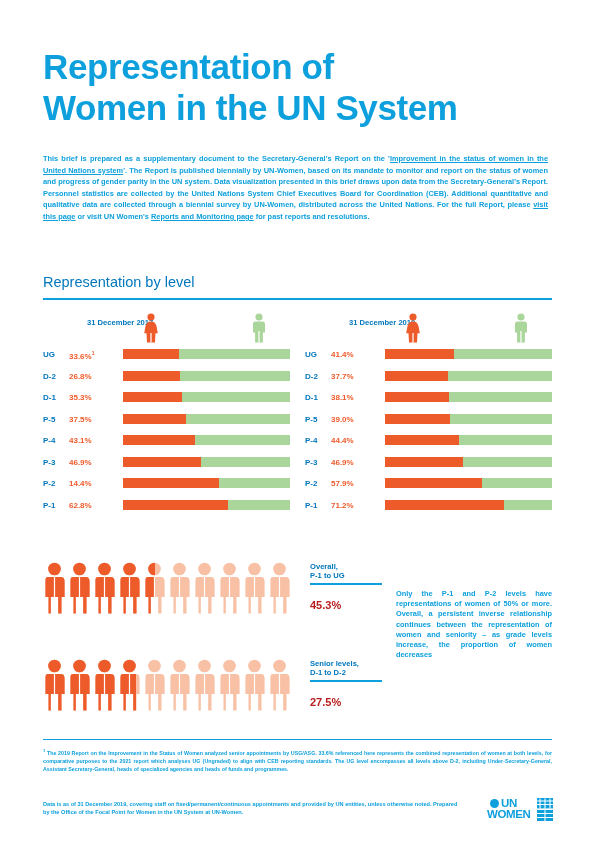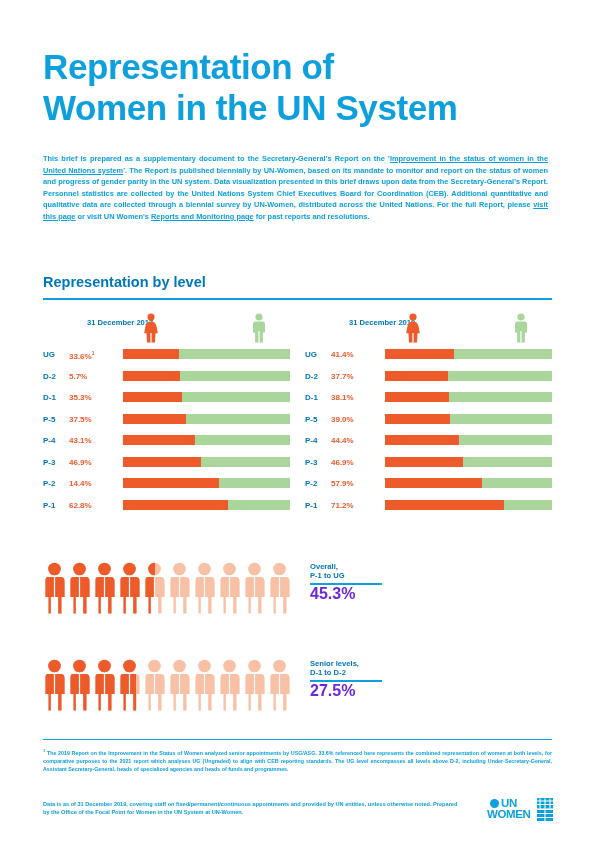--- a/index.html
+++ b/index.html
@@ -45,21 +45,21 @@
     text-align: justify;
   }
   .intro .ul { text-decoration: underline; }
 
   
   .section-head {
     position: absolute;
     left: 43px;
     top: 274px;
     font-size: 14.5px;
-    font-weight: bold;
+    font-weight: normal;
     color: #0077bd;
   }
   .section-rule {
     position: absolute;
     left: 43px;
     top: 298px;
     width: 509px;
     height: 2px;
     background: #0da0dd;
   }
@@ -164,24 +164,24 @@
     font-weight: bold;
     color: #0077bd;
   }
   .picto-stat-rule {
     margin-top: 2px;
     width: 72px;
     height: 2px;
     background: #0da0dd;
   }
   .picto-stat-value {
-    margin-top: 0;
-    font-size: 16px;
-    font-weight: bold;
-    color: #6d28d9;
+    margin-top: 14px;
+    font-size: 11px;
+    font-weight: bold;
+    color: #b91c1c;
   }
 
   
   .side-note {
     position: absolute;
     left: 396px;
     top: 589px;
     width: 156px;
     font-size: 7.4px;
     line-height: 10.2px;
@@ -297,21 +297,21 @@
     <div class="bar-rows" id="rows-2017">
         <div class="bar-row">
           <span class="bar-level">UG</span>
           <span class="bar-pct">33.6%<sup>1</sup></span>
           <div class="bar-track">
             <div class="bar-fill" style="width: 33.6%;"></div>
           </div>
         </div>
         <div class="bar-row">
           <span class="bar-level">D-2</span>
-          <span class="bar-pct">5.7%</span>
+          <span class="bar-pct">26.8%</span>
           <div class="bar-track">
             <div class="bar-fill" style="width: 34.2%;"></div>
           </div>
         </div>
         <div class="bar-row">
           <span class="bar-level">D-1</span>
           <span class="bar-pct">35.3%</span>
           <div class="bar-track">
             <div class="bar-fill" style="width: 35.3%;"></div>
           </div>
@@ -732,20 +732,21 @@
     <div class="picto-stat">
       <div class="picto-stat-label">
         <span>Senior levels,</span><br>
         <span>D-1 to D-2</span>
       </div>
       <div class="picto-stat-rule"></div>
       <div class="picto-stat-value">27.5%</div>
     </div>
   </div>
 
+  <div class="side-note">Only the P-1 and P-2 levels have representations of women of 50% or more. Overall, a persistent inverse relationship continues between the representation of women and seniority – as grade levels increase, the proportion of women decreases</div>
 
   <div class="footnote-rule"></div>
   <div class="footnote" id="footnote-el"><sup>1</sup> The 2019 Report on the Improvement in the Status of Women analyzed senior appointments by USG/ASG. 33.6% referenced here represents the combined representation of women at both levels, for comparative purposes to the 2021 report which analyses UG (Ungraded) to align with CEB reporting standards. The UG level encompasses all levels above D-2, including Under-Secretary-General, Assistant Secretary-General, heads of specialized agencies and heads of funds and programmes.</div>
 
   <div class="source">Data is as of 31 December 2019, covering staff on fixed/permanent/continuous appointments and provided by UN entities, unless otherwise noted. Prepared by the Office of the Focal Point for Women in the UN System at UN-Women.</div>
 
   <div class="logo">
     <div class="logo-text">
       <span class="logo-dot"></span>
       <span class="logo-un">UN</span>

